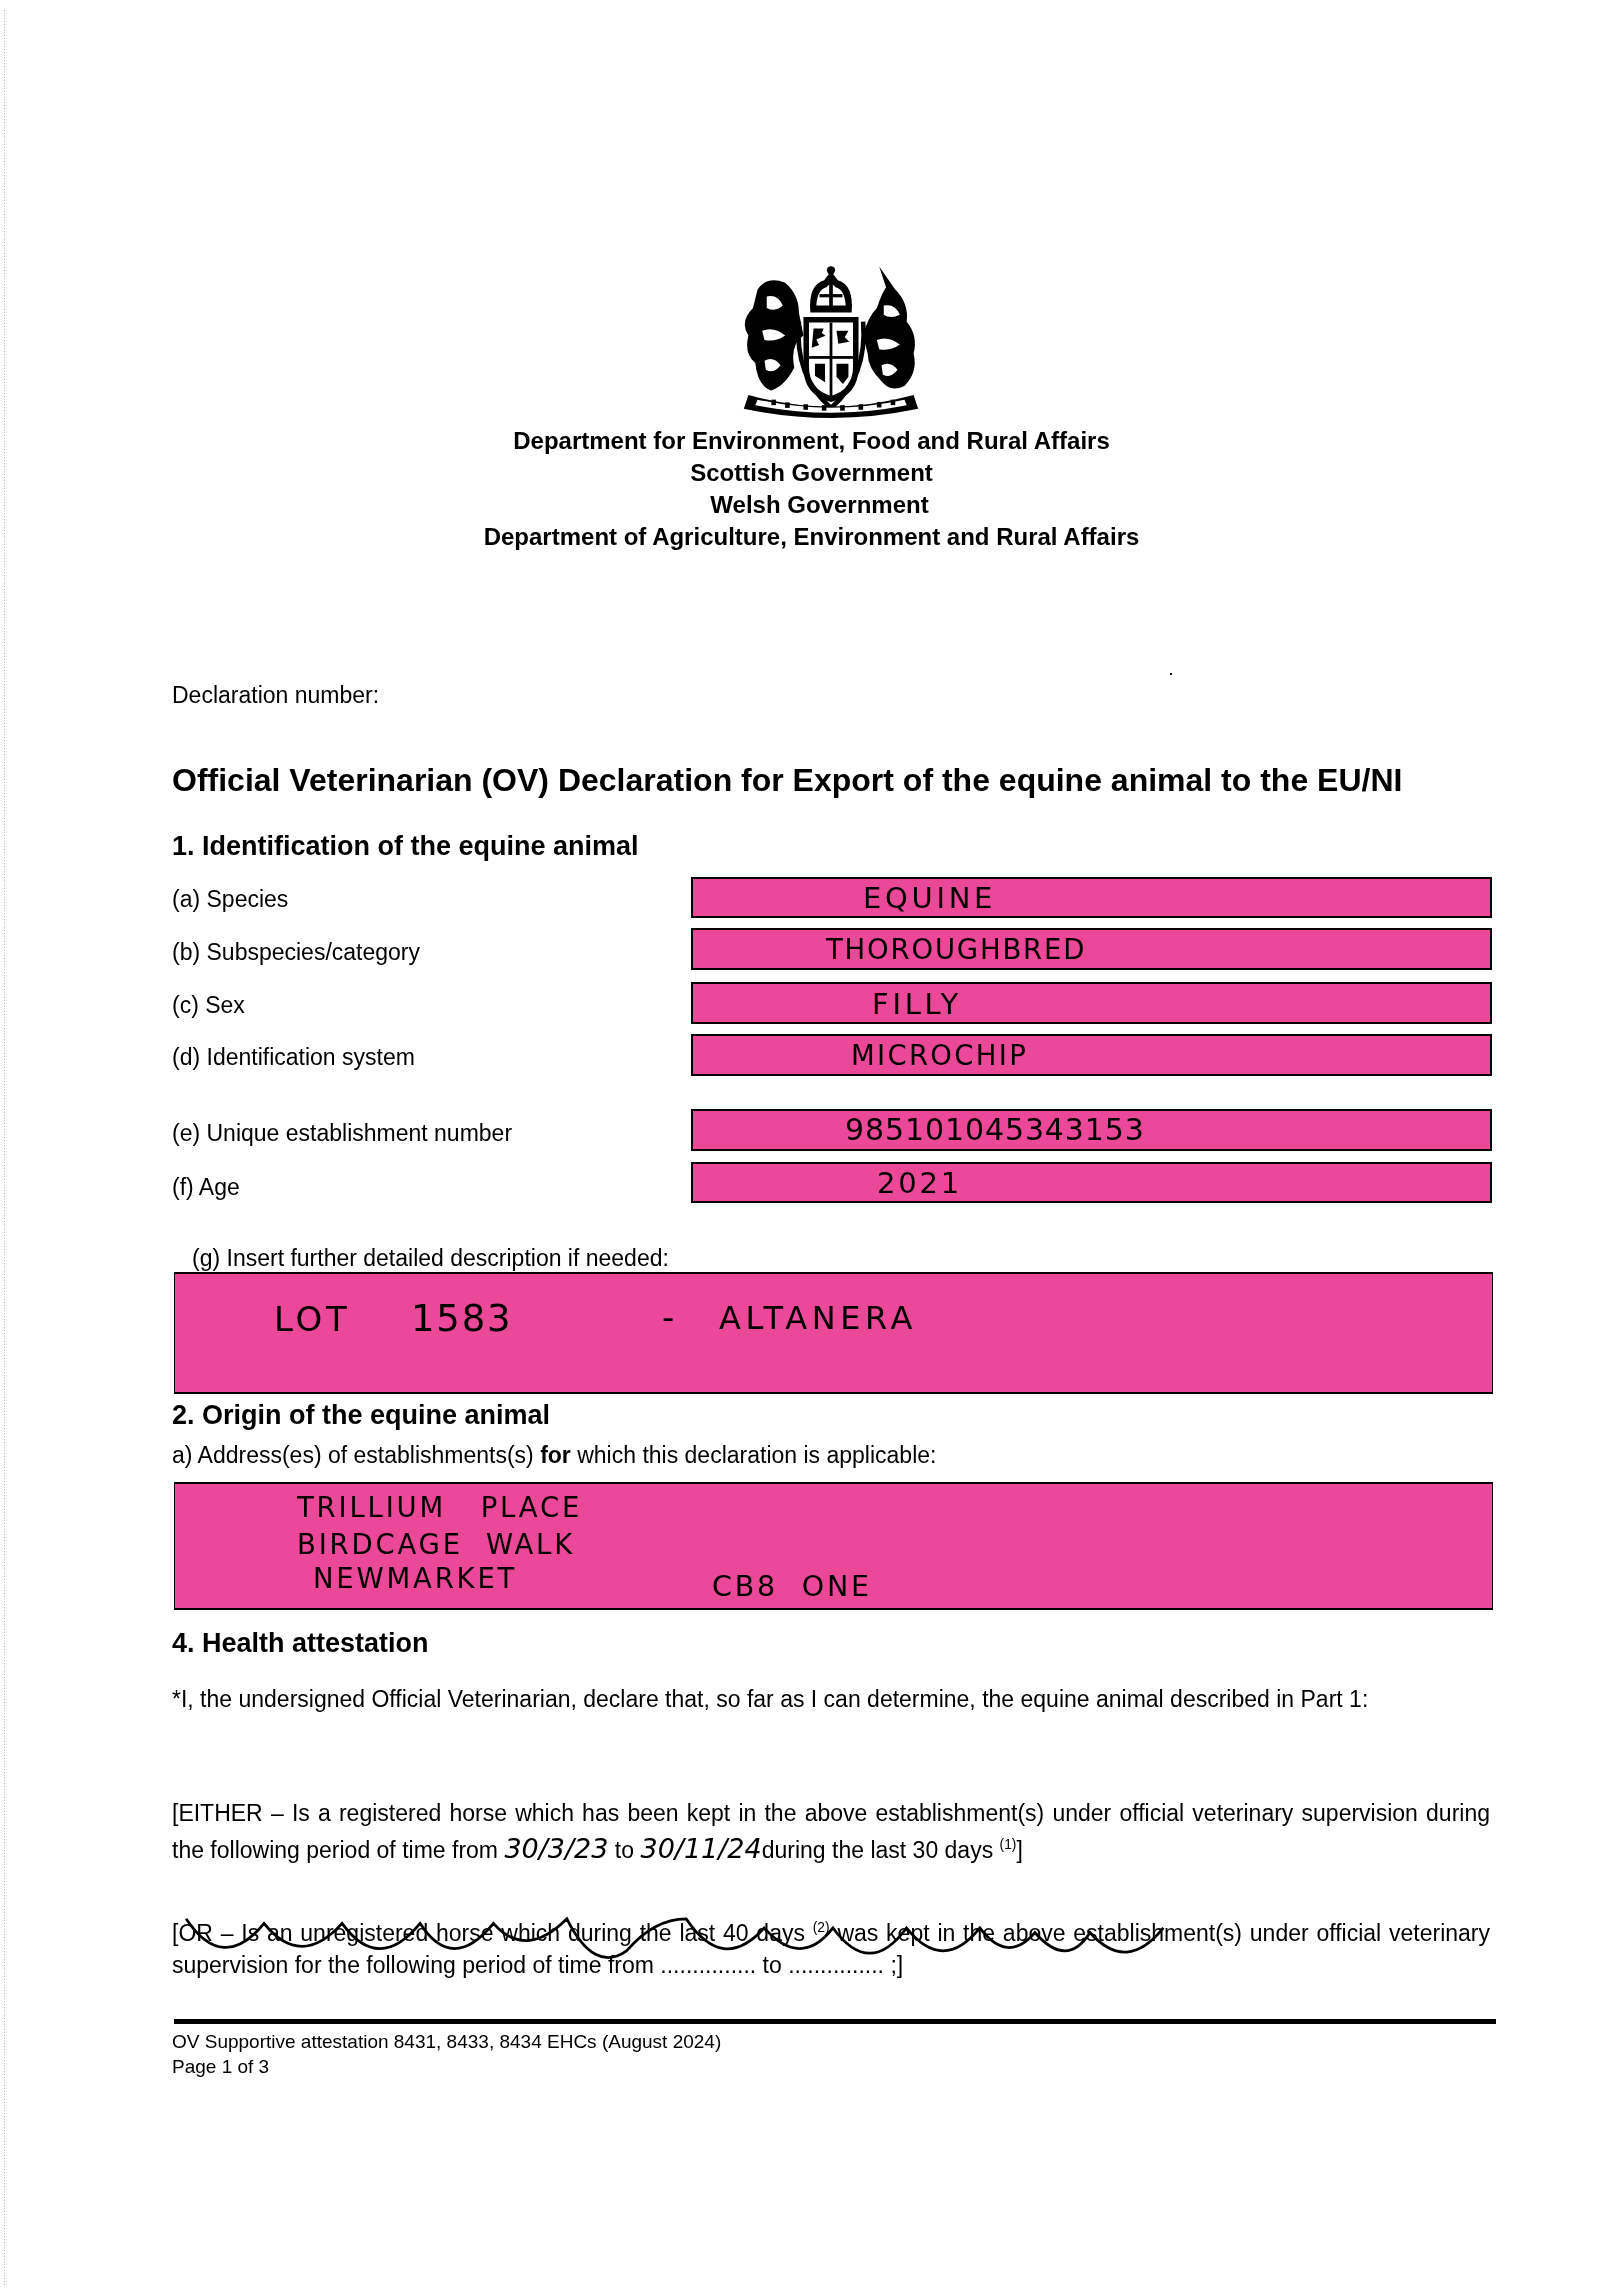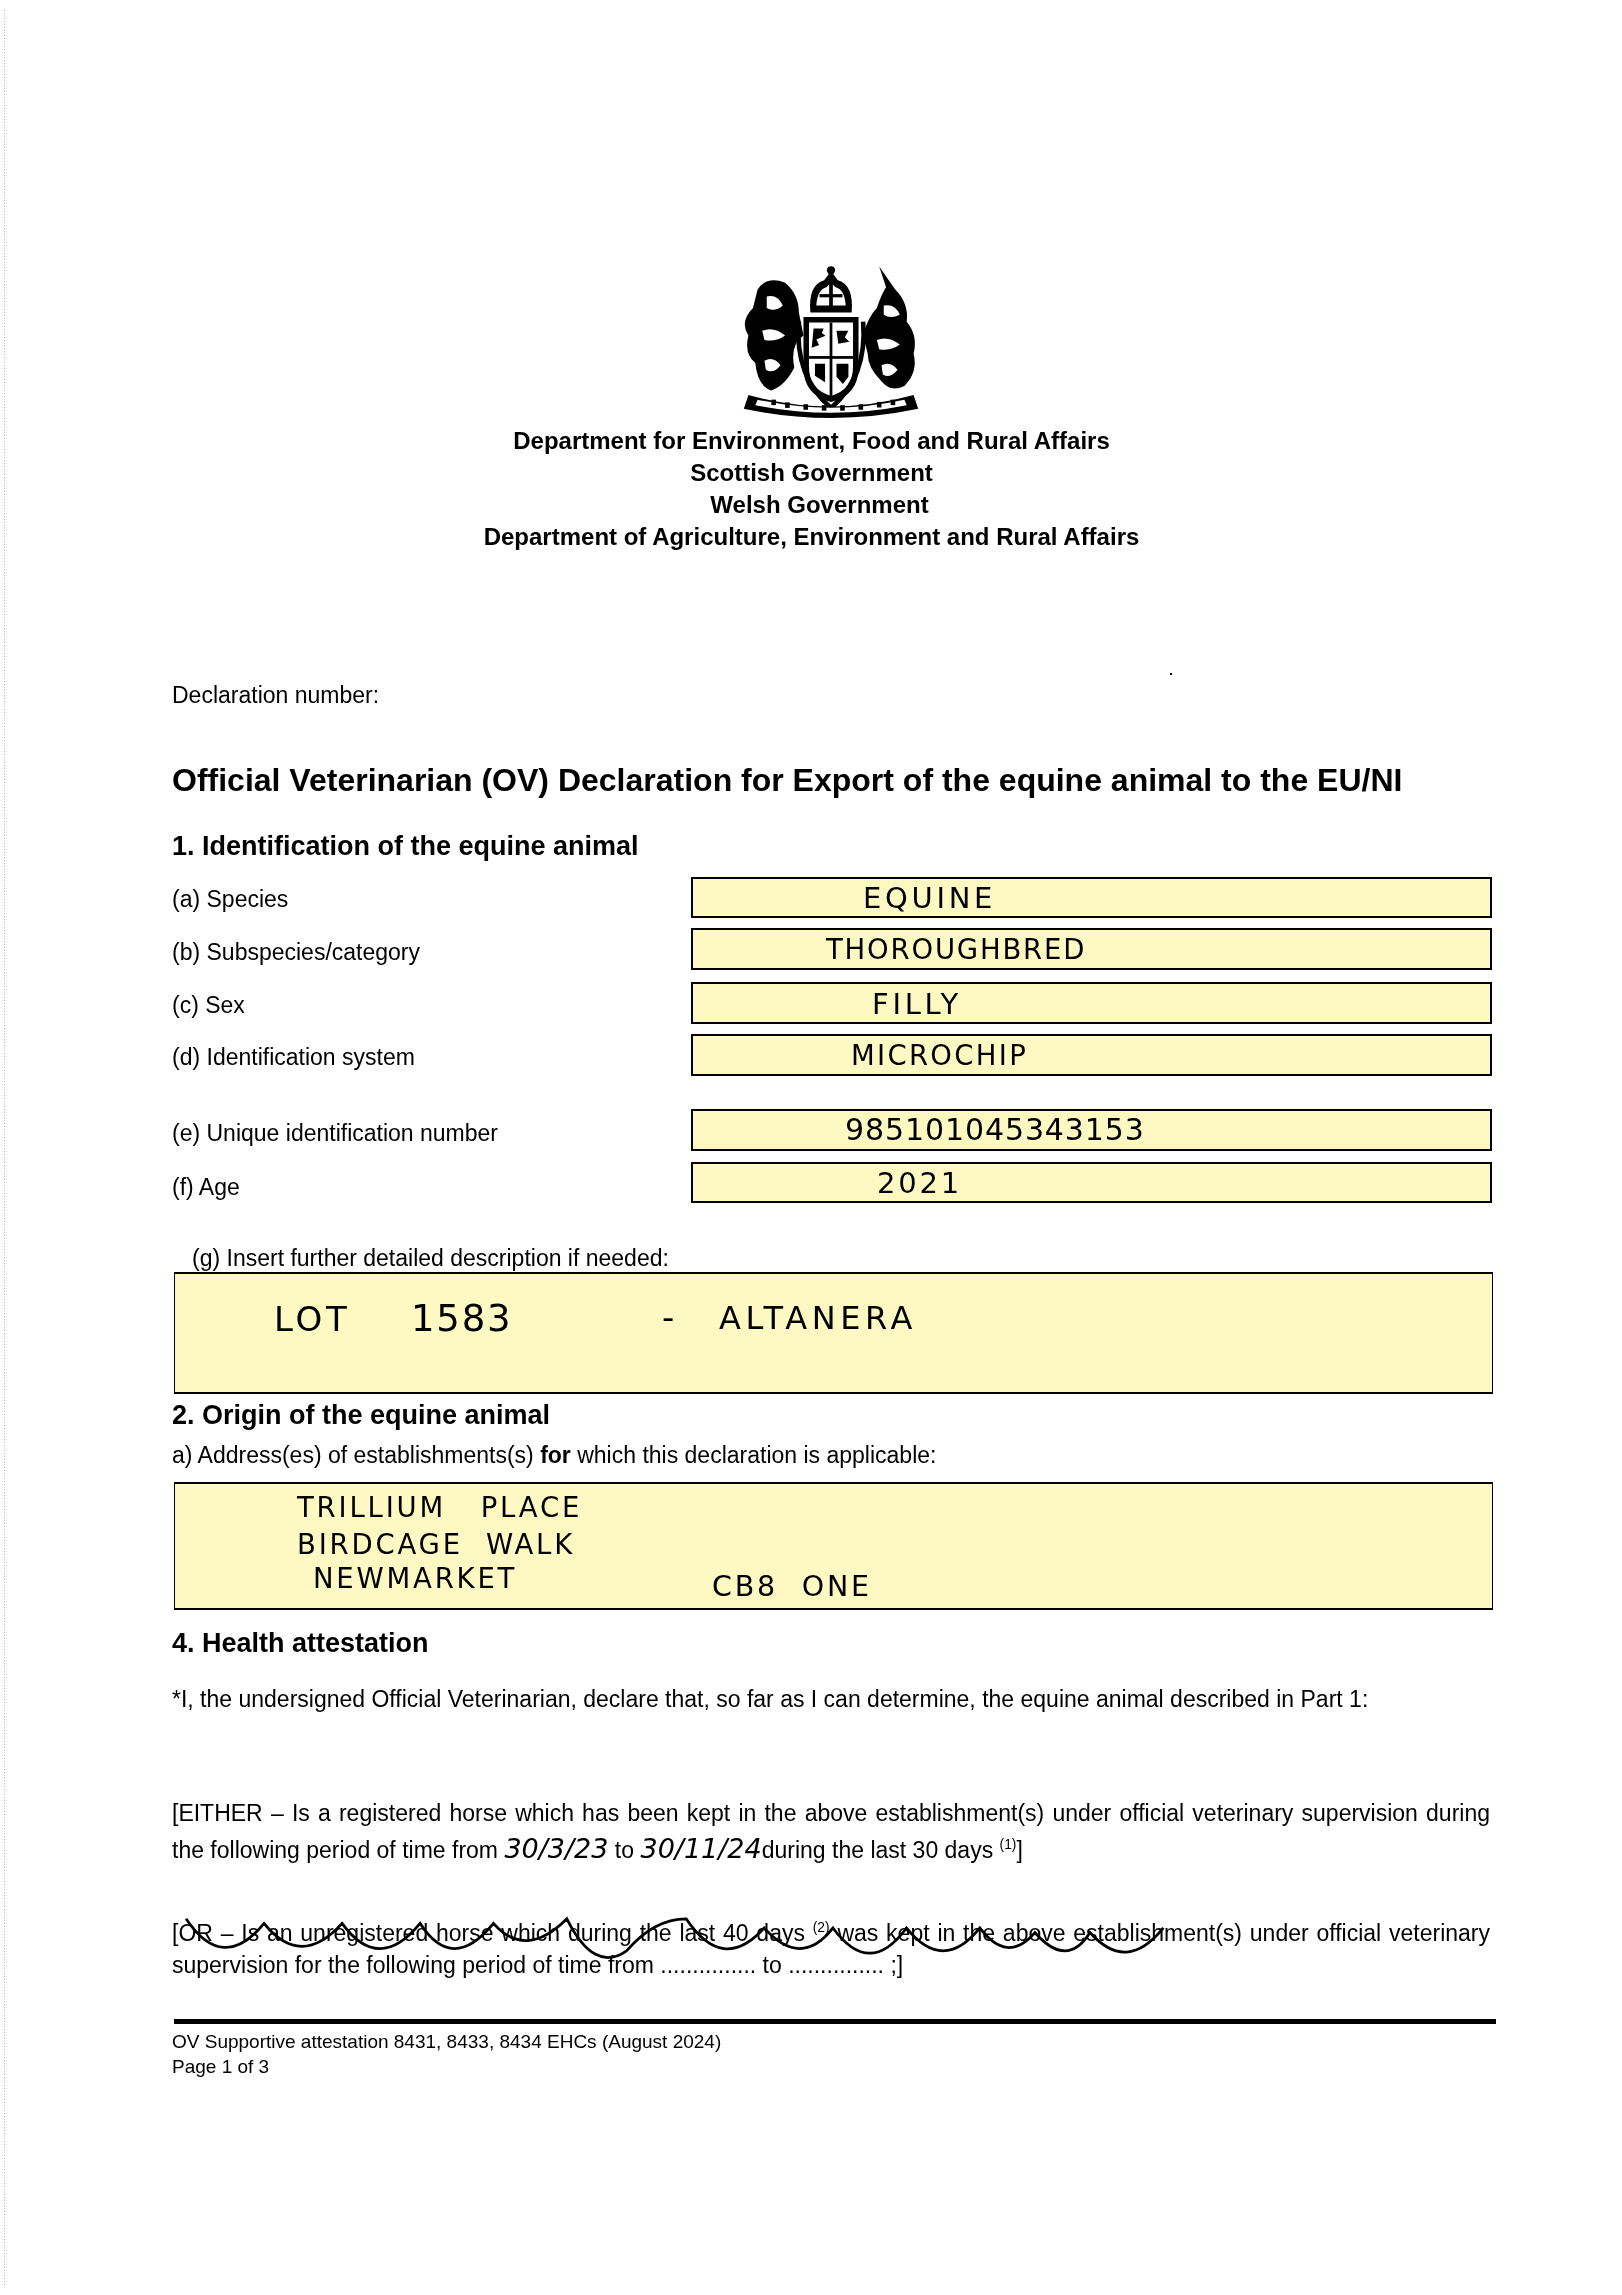--- a/index.html
+++ b/index.html
@@ -6,21 +6,21 @@
   body { width: 1623px; height: 2295px; position: relative; overflow: hidden; color: #000; font-family: "Liberation Sans", sans-serif; }
   .left-edge { position: absolute; left: 2.8px; top: 9.2px; width: 4.6px; height: 2277px;
     background-image: radial-gradient(circle, #555 0.6px, transparent 0.7px);
     background-size: 2.8px 2.8px; opacity: .55; }
   .crest { position: absolute; left: 730px; top: 262px; width: 202px; height: 156px; }
   .hdr { position: absolute; left: 0; width: 1623px; text-align: center; font-weight: bold; font-size: 24px; line-height: 32px; }
   .abs { position: absolute; }
   .label { font-size: 23px; }
   .h-title { font-size: 32px; font-weight: bold; }
   .h-sec { font-size: 27px; font-weight: bold; }
-  .box { position: absolute; border: 2.3px solid #000; background: #fef9c3; box-sizing: border-box; }
+  .box { position: absolute; border: 2.3px solid #000; background: #ec4899; box-sizing: border-box; }
   .hand { font-family: "DejaVu Sans", sans-serif; font-size: 29px; letter-spacing: 3.7px; position: absolute; white-space: nowrap; }
   .hand-i { font-family: "DejaVu Sans", sans-serif; font-style: italic; font-size: 27px; }
   .para { font-size: 23px; line-height: 32px; text-align: justify; }
   .struck { position: absolute; }
   .footer { font-size: 19px; line-height: 25px; }
   .rule { position: absolute; background: #000; }
 </style>
 </head>
 <body>
 
@@ -94,21 +94,21 @@
   <div class="abs label" style="left:172px; top:992px;">(c) Sex</div>
   <div class="box" style="left:691px; top:982px; width:801px; height:42px;">
     <span class="hand" style="left:179px; top:2.8px;">FILLY</span>
   </div>
 
   <div class="abs label" style="left:172px; top:1044px;">(d) Identification system</div>
   <div class="box" style="left:691px; top:1034px; width:801px; height:42px;">
     <span class="hand" style="left:158px; top:2.8px; font-size:27.5px; letter-spacing:2.3px;">MICROCHIP</span>
   </div>
 
-  <div class="abs label" style="left:172px; top:1120px;">(e) Unique identification number</div>
+  <div class="abs label" style="left:172px; top:1120px;">(e) Unique establishment number</div>
   <div class="box" style="left:691px; top:1109px; width:801px; height:42px;">
     <span class="hand" style="left:152px; top:0.9px; font-size:30px; letter-spacing:0.9px;">985101045343153</span>
   </div>
 
   <div class="abs label" style="left:172px; top:1174px;">(f) Age</div>
   <div class="box" style="left:691px; top:1162px; width:801px; height:41px;">
     <span class="hand" style="left:184px; top:1.8px; letter-spacing:2.8px;">2021</span>
   </div>
 
   <div class="abs label" style="left:172px; top:1245px;margin-left:20px;">(g) Insert further detailed description if needed:</div>

